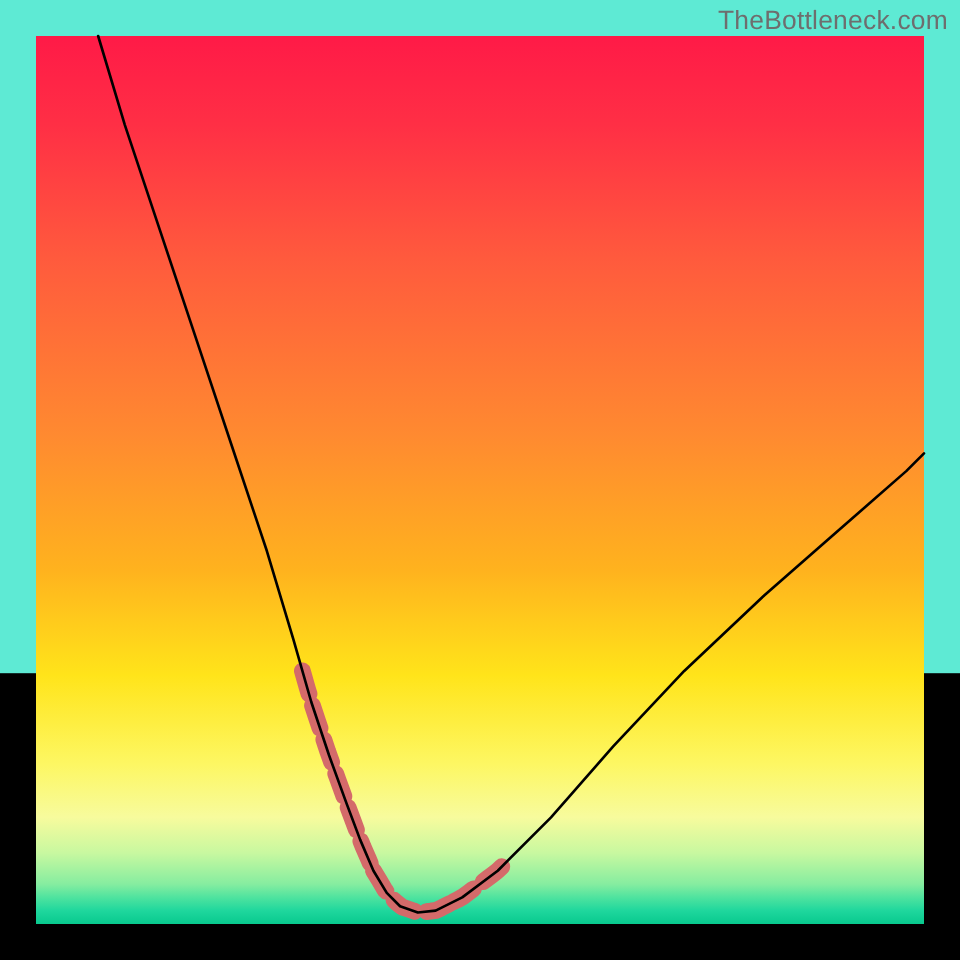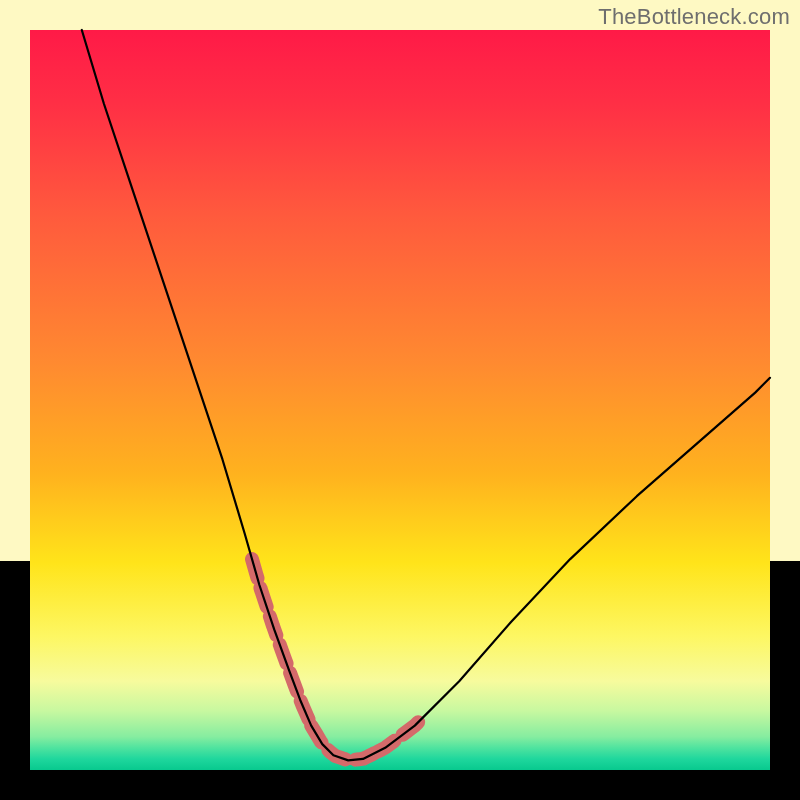--- a/index.html
+++ b/index.html
@@ -8,21 +8,21 @@
     width: 800px;
     height: 800px;
     background: #000;
     font-family: Arial, Helvetica, sans-serif;
     overflow: hidden;
   }
   .stage {
     position: relative;
     width: 800px;
     height: 561px;
-    background: #fef9c3;
+    background: #5eead4;
   }
   .plot {
     position: absolute;
     left: 30px;
     top: 30px;
     width: 740px;
     height: 740px;
     
     background: linear-gradient(
       to bottom,

